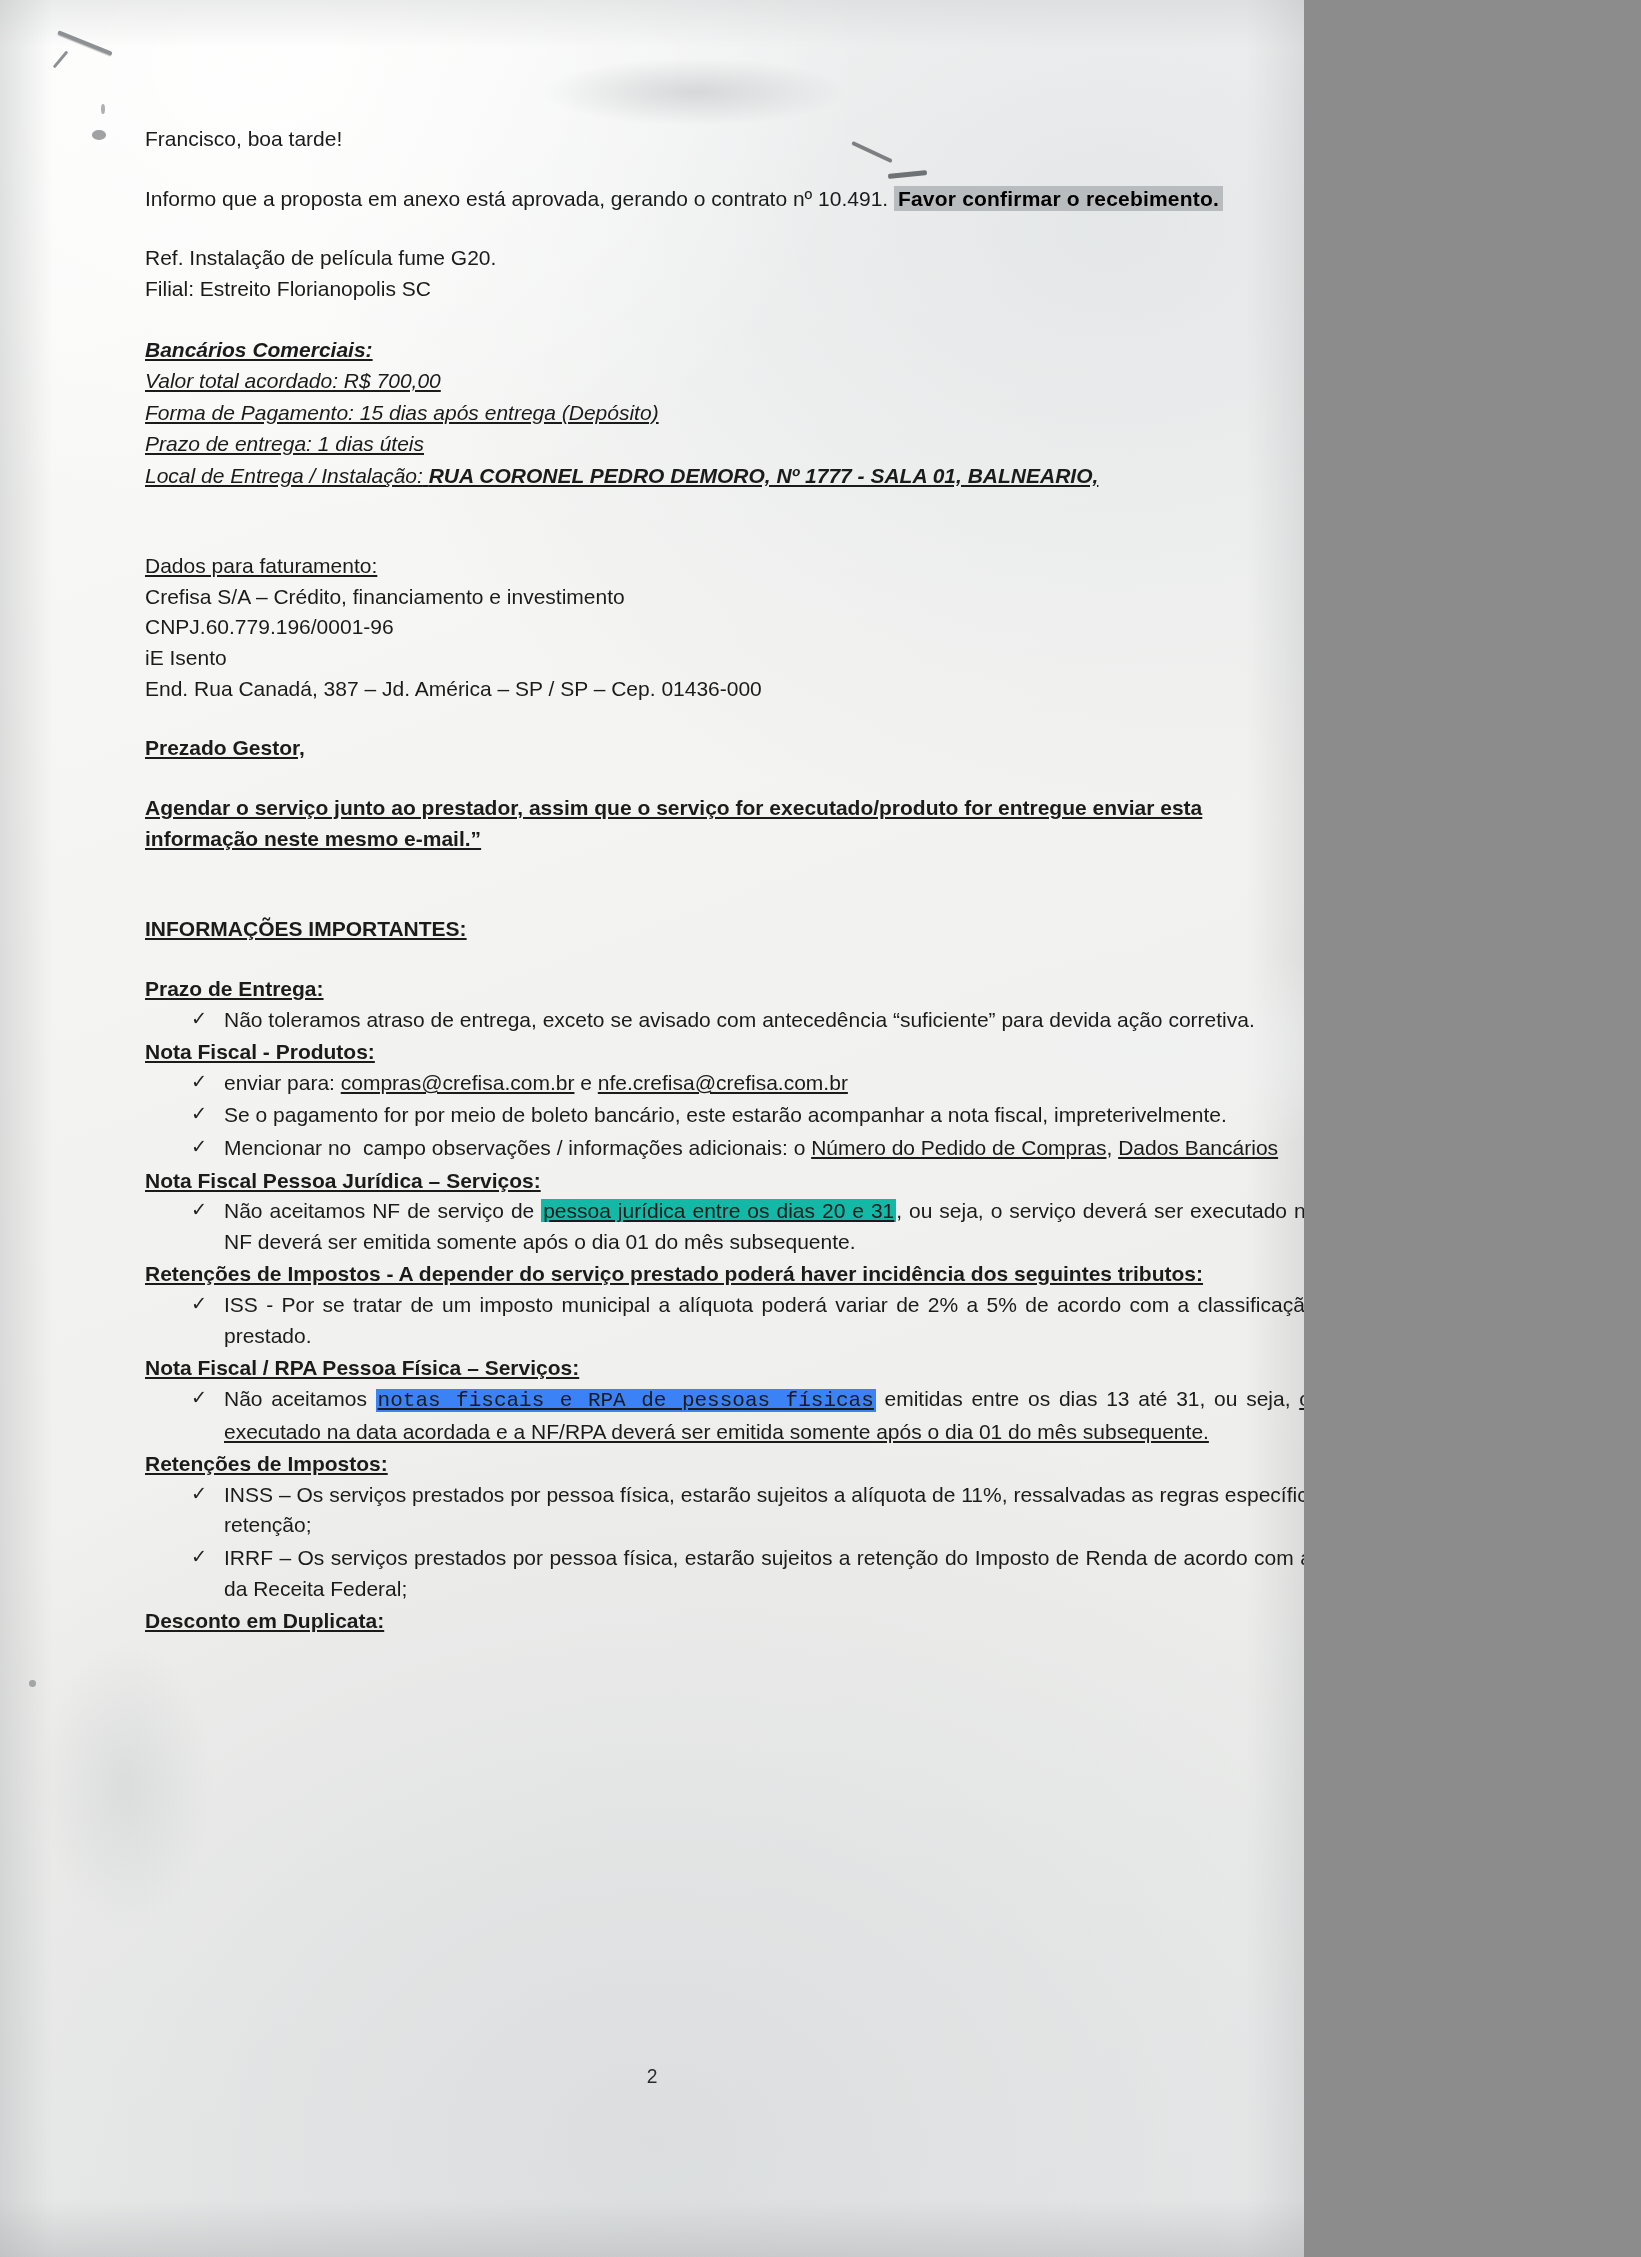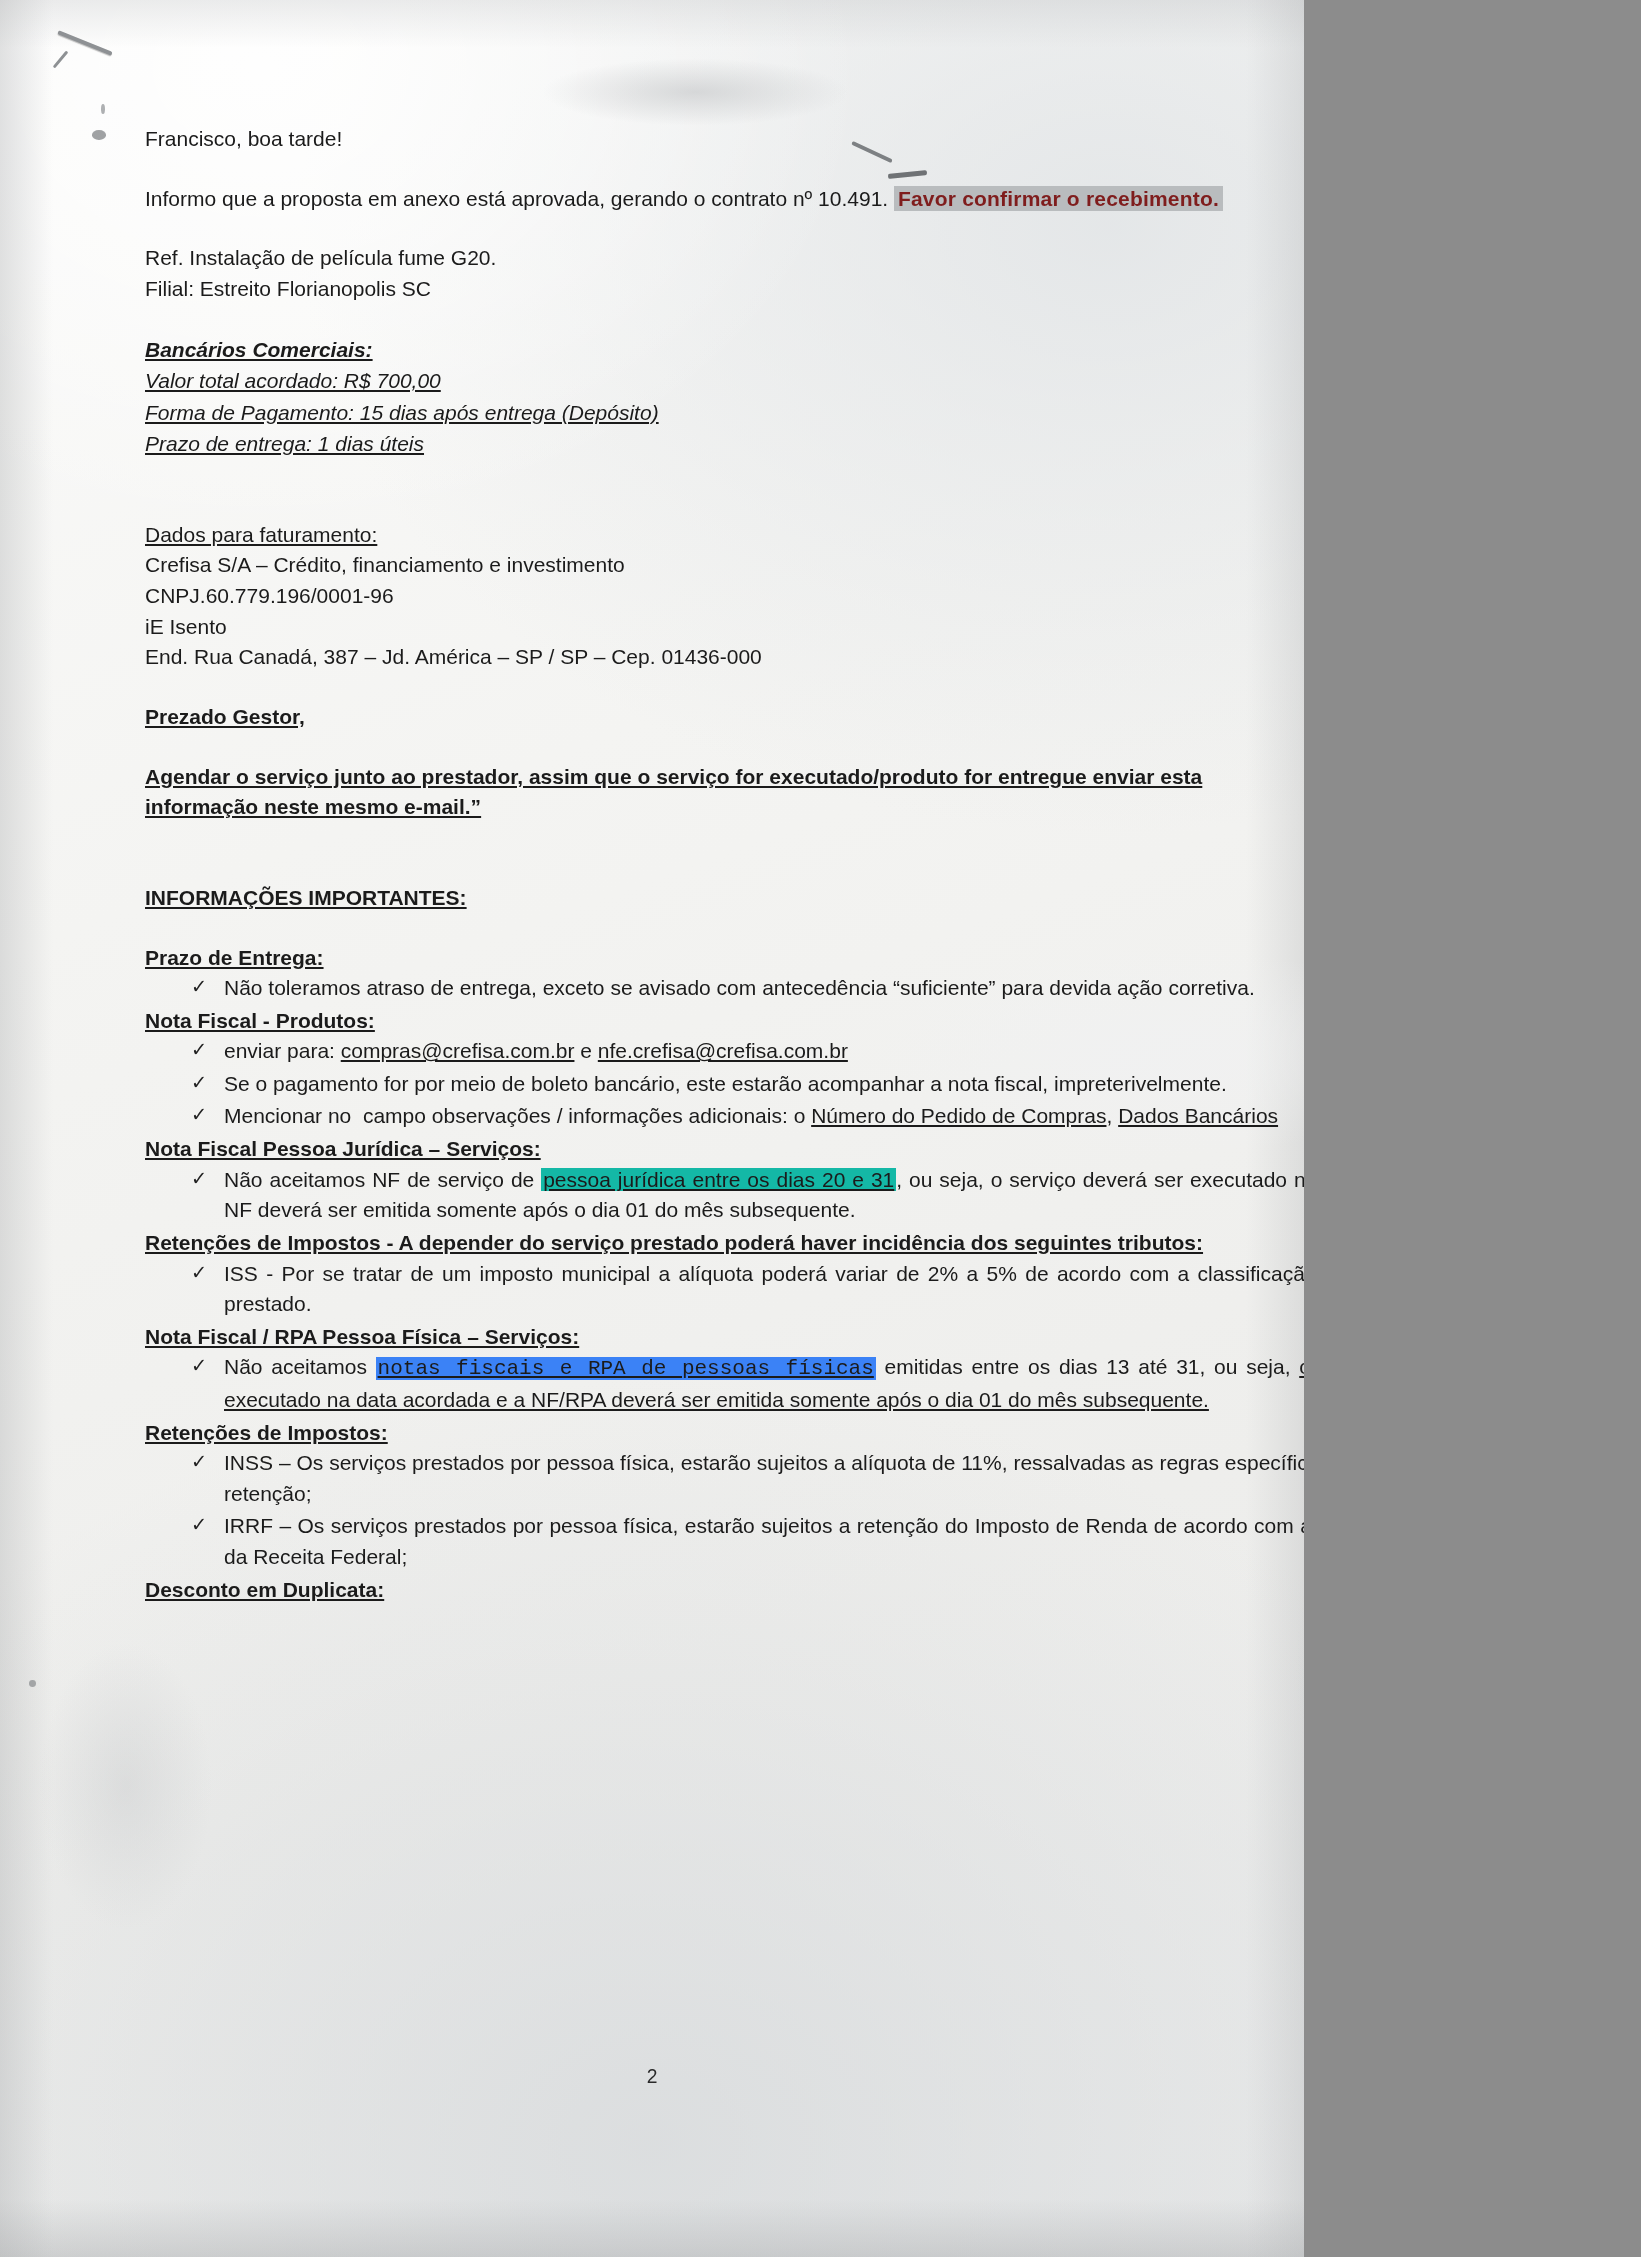--- a/index.html
+++ b/index.html
@@ -69,21 +69,21 @@
     line-height: 1.46;
   }
   p { margin: 0; }
   .gap-m { height: 29px; }
   .gap-xl { height: 60px; }
 
   .u { text-decoration: underline; }
   .b { font-weight: bold; }
   .hl {
     background: #b9bcbe;
-    color: #7f1d1d;
+    color: #000000;
     padding: 1px 3.9px;
     font-weight: bold;
     letter-spacing: 0.2px;
     text-align: right;
   }
   .hl-gray {
     background: #14b8a6;
     padding: 0 1.9px;
     text-decoration: underline;
   }
@@ -172,20 +172,24 @@
 
     <p>Ref. Instalação de película fume G20.</p>
     <p>Filial: Estreito Florianopolis SC</p>
 
     <div class="gap-m"></div>
 
     <p class="cond b">Bancários Comerciais:</p>
     <p class="cond">Valor total acordado: R$ 700,00</p>
     <p class="cond">Forma de Pagamento: 15 dias após entrega (Depósito)</p>
     <p class="cond">Prazo de entrega: 1 dias úteis</p>
+    <p class="cond">
+      <span>Local de Entrega / Instalação:</span>
+      <span class="addr-bold" style="text-decoration:none;">RUA CORONEL PEDRO DEMORO, Nº 1777 - SALA 01, BALNEARIO,</span>
+    </p>
 
     <div class="gap-xl"></div>
 
     <p class="u">Dados para faturamento:</p>
     <p>Crefisa S/A – Crédito, financiamento e investimento</p>
     <p>CNPJ.60.779.196/0001-96</p>
     <p>iE Isento</p>
     <p>End. Rua Canadá, 387 – Jd. América – SP / SP – Cep. 01436-000</p>
 
     <div class="gap-m"></div>

